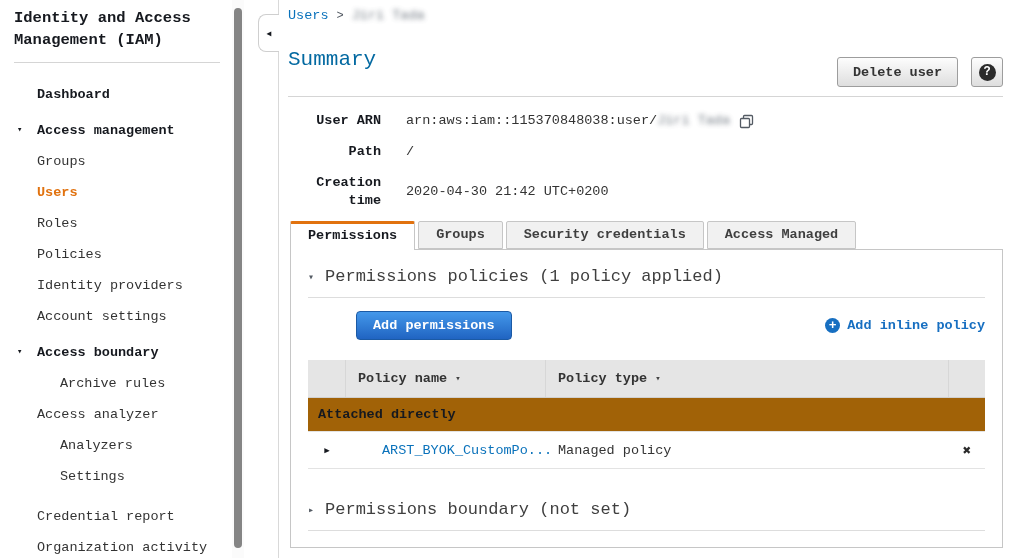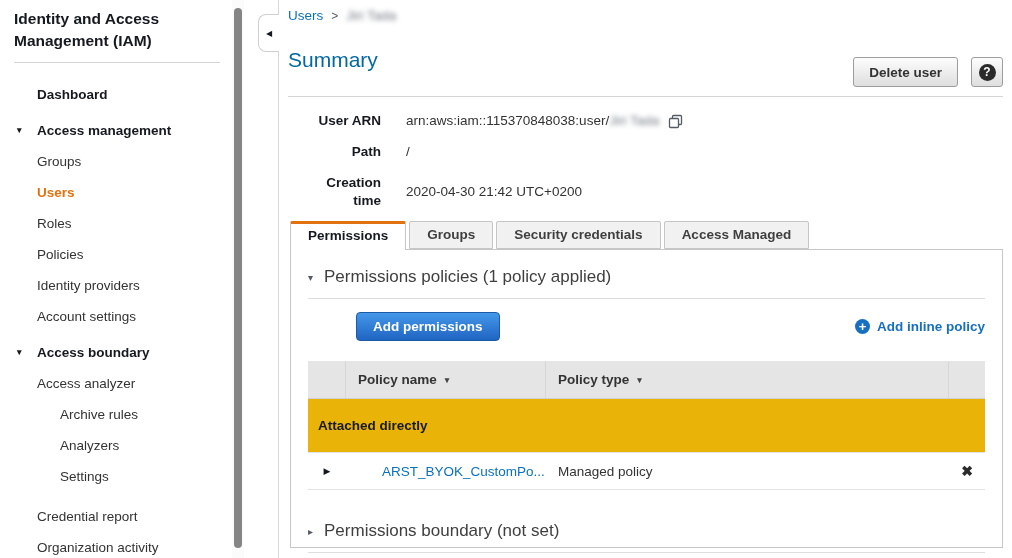--- a/index.html
+++ b/index.html
@@ -1,19 +1,19 @@
 <!DOCTYPE html>
 <html><head>
 <meta charset="utf-8">
 <style>
   * { box-sizing: border-box; }
   html,body { margin:0; padding:0; background:#fff; }
   #app {
     position:relative; width:1012px; height:558px; overflow:hidden;
-    font-family:Liberation Sans, sans-serif; color:#333; background:#fff;
+    font-family:Liberation Mono, monospace; color:#333; background:#fff;
     font-size:13.5px;
   }
 
   
   .sidebar { position:absolute; left:0; top:0; width:232px; height:558px; background:#fff; }
   .sidebar-title { margin:8px 14px 0 14px; font-size:15.5px; font-weight:bold; color:#16191f; line-height:1.4; }
   .sidebar-divider { position:absolute; left:14px; right:12px; top:62px; height:0; border-top:1px solid #d5d5d5; }
   .nav { position:absolute; top:79px; left:0; right:0; }
   .nav-item { position:relative; height:31px; line-height:31px; padding-left:37px; color:#333; cursor:pointer; white-space:nowrap; }
   .nav-item.bold { font-weight:bold; color:#16191f; }
@@ -98,21 +98,21 @@
 
   
   .ptable { margin-top:20px; border-bottom:1px solid #e3e3e3; }
   .thead { display:flex; background:#e5e5e5; height:38px; align-items:center; border-bottom:1px solid #d0d0d0; }
   .th { font-weight:bold; color:#333; padding:0 12px; display:flex; align-items:center; }
   .th .sort { font-size:9px; color:#444; margin-left:8px; }
   .col-expand { width:38px; flex:none; align-self:stretch; border-right:1px solid #d7d7d7; }
   .col-name { width:200px; flex:none; align-self:stretch; border-right:1px solid #d7d7d7; display:flex; align-items:center; }
   .col-type { flex:1; align-self:stretch; border-right:1px solid #d7d7d7; display:flex; align-items:center; }
   .col-last { width:36px; flex:none; }
-  .group-row { background:#eab308; font-weight:bold; color:#16191f; padding:19px 10px; border-bottom:1px solid #e3e3e3; }
+  .group-row { background:#a16207; font-weight:bold; color:#16191f; padding:9px 10px; border-bottom:1px solid #e3e3e3; }
   .data-row { display:flex; align-items:center; height:36px; background:#fff; }
   .cell-expand { width:38px; flex:none; text-align:center; font-size:9px; color:#16191f; cursor:pointer; }
   .cell-name { width:200px; flex:none; padding-left:36px; }
   .cell-name a { color:#0a72bb; text-decoration:none; cursor:pointer; }
   .cell-type { flex:1; padding-left:12px; }
   .cell-x { width:36px; flex:none; text-align:center; font-size:14px; font-weight:bold; color:#2b2b2b; cursor:pointer; }
 
   .boundary { margin-top:31px; }
 </style>
 </head>
@@ -126,22 +126,22 @@
     <div class="nav">
       <div class="nav-item bold"><span>Dashboard</span></div>
       <div class="nav-item section"><span class="nav-tri">▾</span><span>Access management</span></div>
       <div class="nav-item"><span>Groups</span></div>
       <div class="nav-item selected"><span>Users</span></div>
       <div class="nav-item"><span>Roles</span></div>
       <div class="nav-item"><span>Policies</span></div>
       <div class="nav-item"><span>Identity providers</span></div>
       <div class="nav-item"><span>Account settings</span></div>
       <div class="nav-item section"><span class="nav-tri">▾</span><span>Access boundary</span></div>
+      <div class="nav-item indent2"><span>Archive rules</span></div>
       <div class="nav-item"><span>Access analyzer</span></div>
-      <div class="nav-item indent2"><span>Archive rules</span></div>
       <div class="nav-item indent2"><span>Analyzers</span></div>
       <div class="nav-item indent2"><span>Settings</span></div>
       <div class="nav-item gap"><span>Credential report</span></div>
       <div class="nav-item"><span>Organization activity</span></div>
     </div>
   </div>
 
   <div class="scroll-track">
     <div class="scroll-thumb"></div>
   </div>

